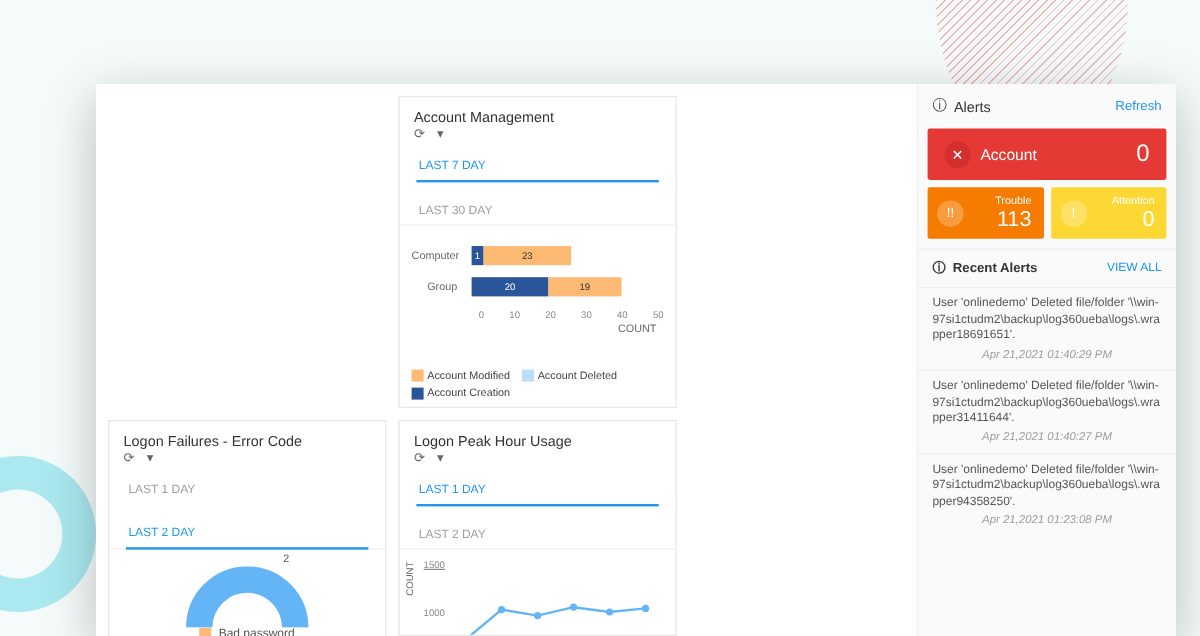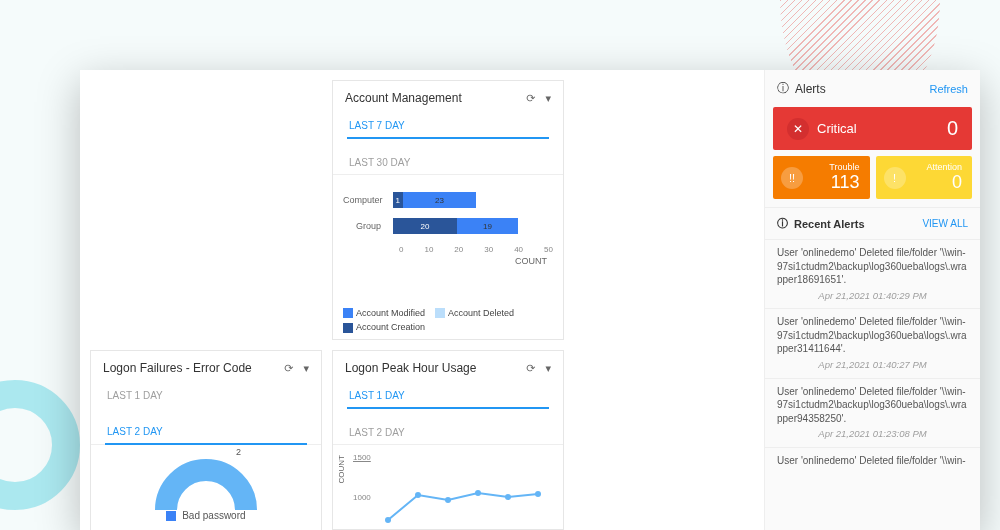--- a/index.html
+++ b/index.html
@@ -2,21 +2,21 @@
 <html><head>
 <meta charset="utf-8">
 <style>
   * { box-sizing: border-box; margin: 0; padding: 0; }
   body { font-family: -apple-system, BlinkMacSystemFont, "Segoe UI", Arial, sans-serif; background: #f5fbfb; width: 1000px; height: 530px; overflow: hidden; position: relative; }
   .viewport { position: absolute; top: 70px; left: 80px; right: 20px; bottom: 0; background: #fff; box-shadow: 0 12px 40px rgba(0,0,0,0.25); display: flex; }
   .main { flex: 1; display: flex; flex-wrap: wrap; gap: 10px; padding: 10px; overflow: hidden; }
   .card { background: #fff; border: 1px solid #e6e6e6; width: 232px; height: 260px; overflow: hidden; display:flex; flex-direction:column; }
   .card.row2 { height: 180px; }
   .card.blank { border: none; background: transparent; }
-  .card-head { display: flex; align-items: center; justify-content: space-between; padding: 10px 12px 4px; }
+  .card-head { display: flex; align-items: flex-start; justify-content: space-between; padding: 10px 12px 4px; flex-direction: column; }
   .card-title { font-size: 12px; color: #333; font-weight: 500; }
   .card-icons { display:flex; gap:10px; color:#666; font-size:11px; }
   .tabs { display:flex; gap:14px; padding: 6px 14px 0; border-bottom:1px solid #eee;flex-direction:column; }
   .tab { font-size:10px; color:#9e9e9e; padding:5px 2px 6px; cursor:pointer; }
   .tab.active { color:#2196f3; border-bottom:2px solid #2196f3; margin-bottom:-1px; }
   .chart-area { flex:1; padding:10px 10px 6px; position:relative; }
   .sidebar { width: 216px; background:#fafafa; border-left:1px solid #eee; display:flex; flex-direction:column; }
   .side-head { display:flex; align-items:center; justify-content:space-between; padding:10px 12px; font-size:12px; }
   .side-head .left { display:flex; align-items:center; gap:6px; color:#333; }
   .refresh { color:#2196f3; font-size:11px; cursor:pointer; }
@@ -33,21 +33,21 @@
   .recent-head .left { display:flex; gap:6px; align-items:center; font-weight:600; color:#333;}
   .viewall { color:#2196f3; font-size:10px; cursor:pointer; }
   .alert-list { flex:1; overflow:hidden; }
   .alert-item { padding:6px 12px; border-top:1px solid #eee; font-size:10px; color:#555; line-height:1.35; word-break:break-all;}
   .alert-item .ts { color:#9e9e9e; font-style:italic; margin-top:3px; font-size:9.5px;text-align:center; }
   
   .hbar-row { display:flex; align-items:center; margin:4px 0; height:22px; }
   .hbar-label { width:50px; font-size:9px; color:#666; text-align:right; padding-right:12px;}
   .hbar-track { flex:1; display:flex; height:16px; position:relative; }
   .seg { height:16px; font-size:8px; color:#333; display:flex; align-items:center; justify-content:center; }
-  .blue { background:#3b82f6; }
+  .blue { background:#fdba74; }
   .dblue { background:#2a5599; color:#fff;}
   .lblue { background:#bbdefb; }
   .xaxis { display:flex; justify-content:space-between; font-size:8px; color:#888; padding:4px 0 0 56px; }
   .axis-title { font-size:9px; color:#666; text-align:right; padding-right:6px; padding-top:2px;}
   .legend { display:flex; flex-wrap:wrap; gap:4px 10px; font-size:9px; color:#444; padding:6px 10px; }
   .sw { width:10px; height:10px; display:inline-block; vertical-align:middle; margin-right:3px; }
   
   .donut-wrap { display:flex; flex-direction:column; align-items:center; padding-top:10px;}
   .donut { width:110px; height:55px; overflow:hidden; position:relative;}
   .donut svg { position:absolute; top:0;}
@@ -177,21 +177,21 @@
     <div class="side-head">
       <span class="left">
           <span>ⓘ</span> 
           <span>Alerts</span>
         </span>
       <span class="refresh">Refresh</span>
     </div>
     <div class="critical">
       <span style="display:flex;align-items:center;">
           <span class="x">✕</span>
-          <span>Critical</span>
+          <span>Account</span>
         </span>
       <span style="font-size:20px;">0</span>
     </div>
     <div class="tiles">
       <div class="tile orange">
         <span class="circ">!!</span>
         <span class="lbl">Trouble</span>
         <span class="num">113</span>
       </div>
       <div class="tile yellow">
@@ -213,18 +213,15 @@
         <div class="ts">Apr 21,2021 01:40:29 PM</div>
       </div>
       <div class="alert-item">
         <div>User 'onlinedemo' Deleted file/folder '\\win-97si1ctudm2\backup\log360ueba\logs\.wrapper31411644'.</div>
         <div class="ts">Apr 21,2021 01:40:27 PM</div>
       </div>
       <div class="alert-item">
         <div>User 'onlinedemo' Deleted file/folder '\\win-97si1ctudm2\backup\log360ueba\logs\.wrapper94358250'.</div>
         <div class="ts">Apr 21,2021 01:23:08 PM</div>
       </div>
-      <div class="alert-item">
-        <div>User 'onlinedemo' Deleted file/folder '\\win-</div>
-      </div>
     </div>
   </div>
 </div>
 
 </body></html>

